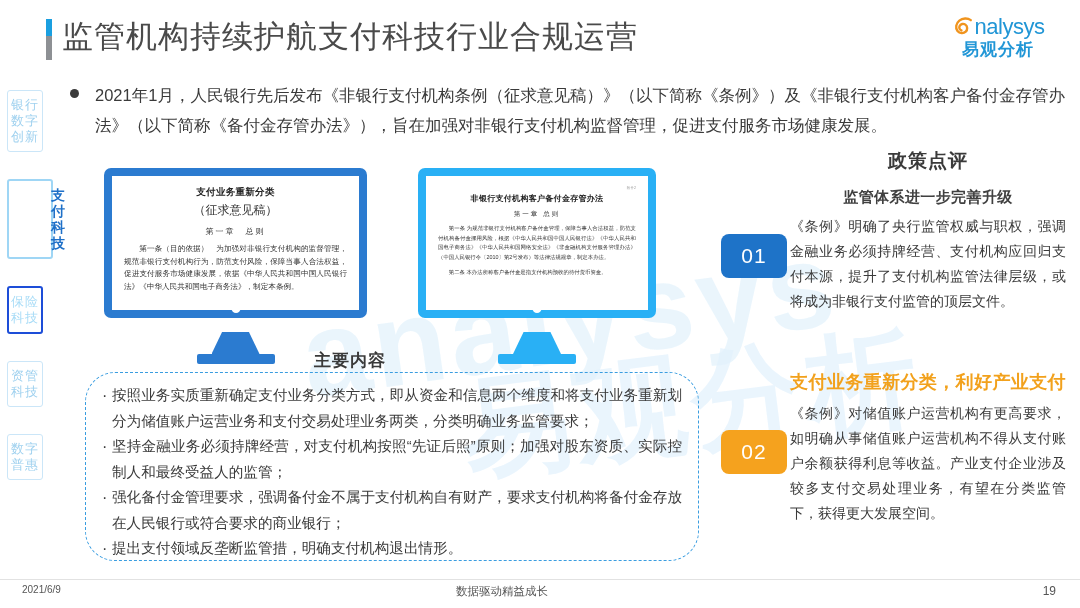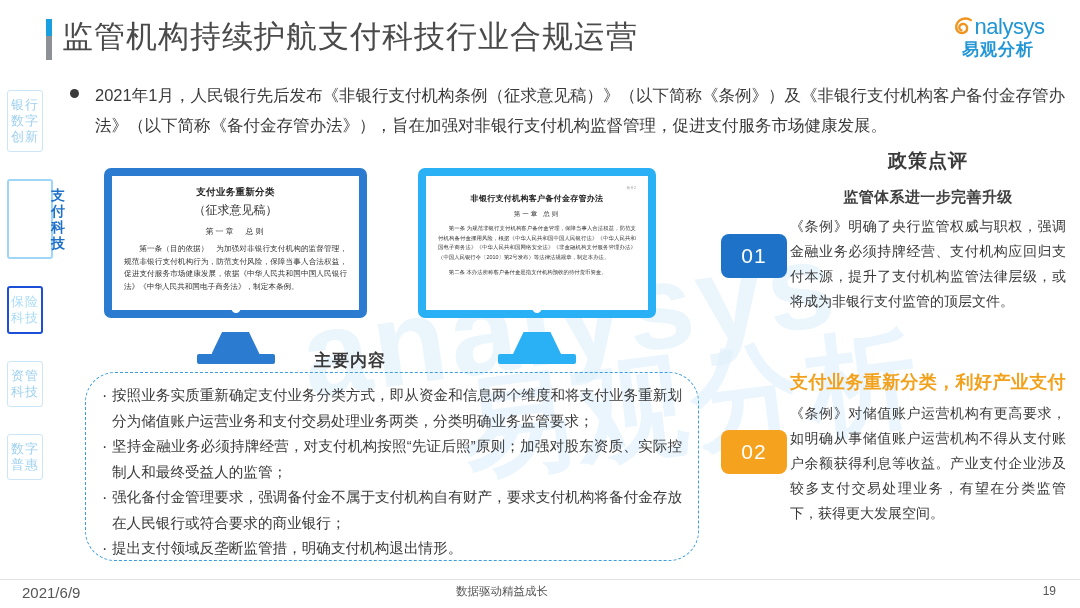--- a/index.html
+++ b/index.html
@@ -201,21 +201,21 @@
   .comm-body{
     font-size:14px;line-height:25px;color:#3a3a3a;text-align:justify;
   }
   .comm-block-2{position:absolute;left:790px;top:370px;width:276px;z-index:3;}
 
   
   .footer-line{
     position:absolute;left:0;top:579px;width:1080px;height:1px;background:#e2e2e2;z-index:3;
   }
   .footer-date{
-    position:absolute;left:22px;top:584px;font-size:15px;color:#555;z-index:3;
+    position:absolute;left:22px;top:584px;font-size:10px;color:#555;z-index:3;
   }
   .footer-center{
     position:absolute;left:0;top:584px;width:1004px;text-align:center;
     font-size:11.5px;color:#555;z-index:3;
   }
   .footer-page{
     position:absolute;right:24px;top:584px;font-size:12px;color:#555;z-index:3;
   }
 </style>
 </head>

